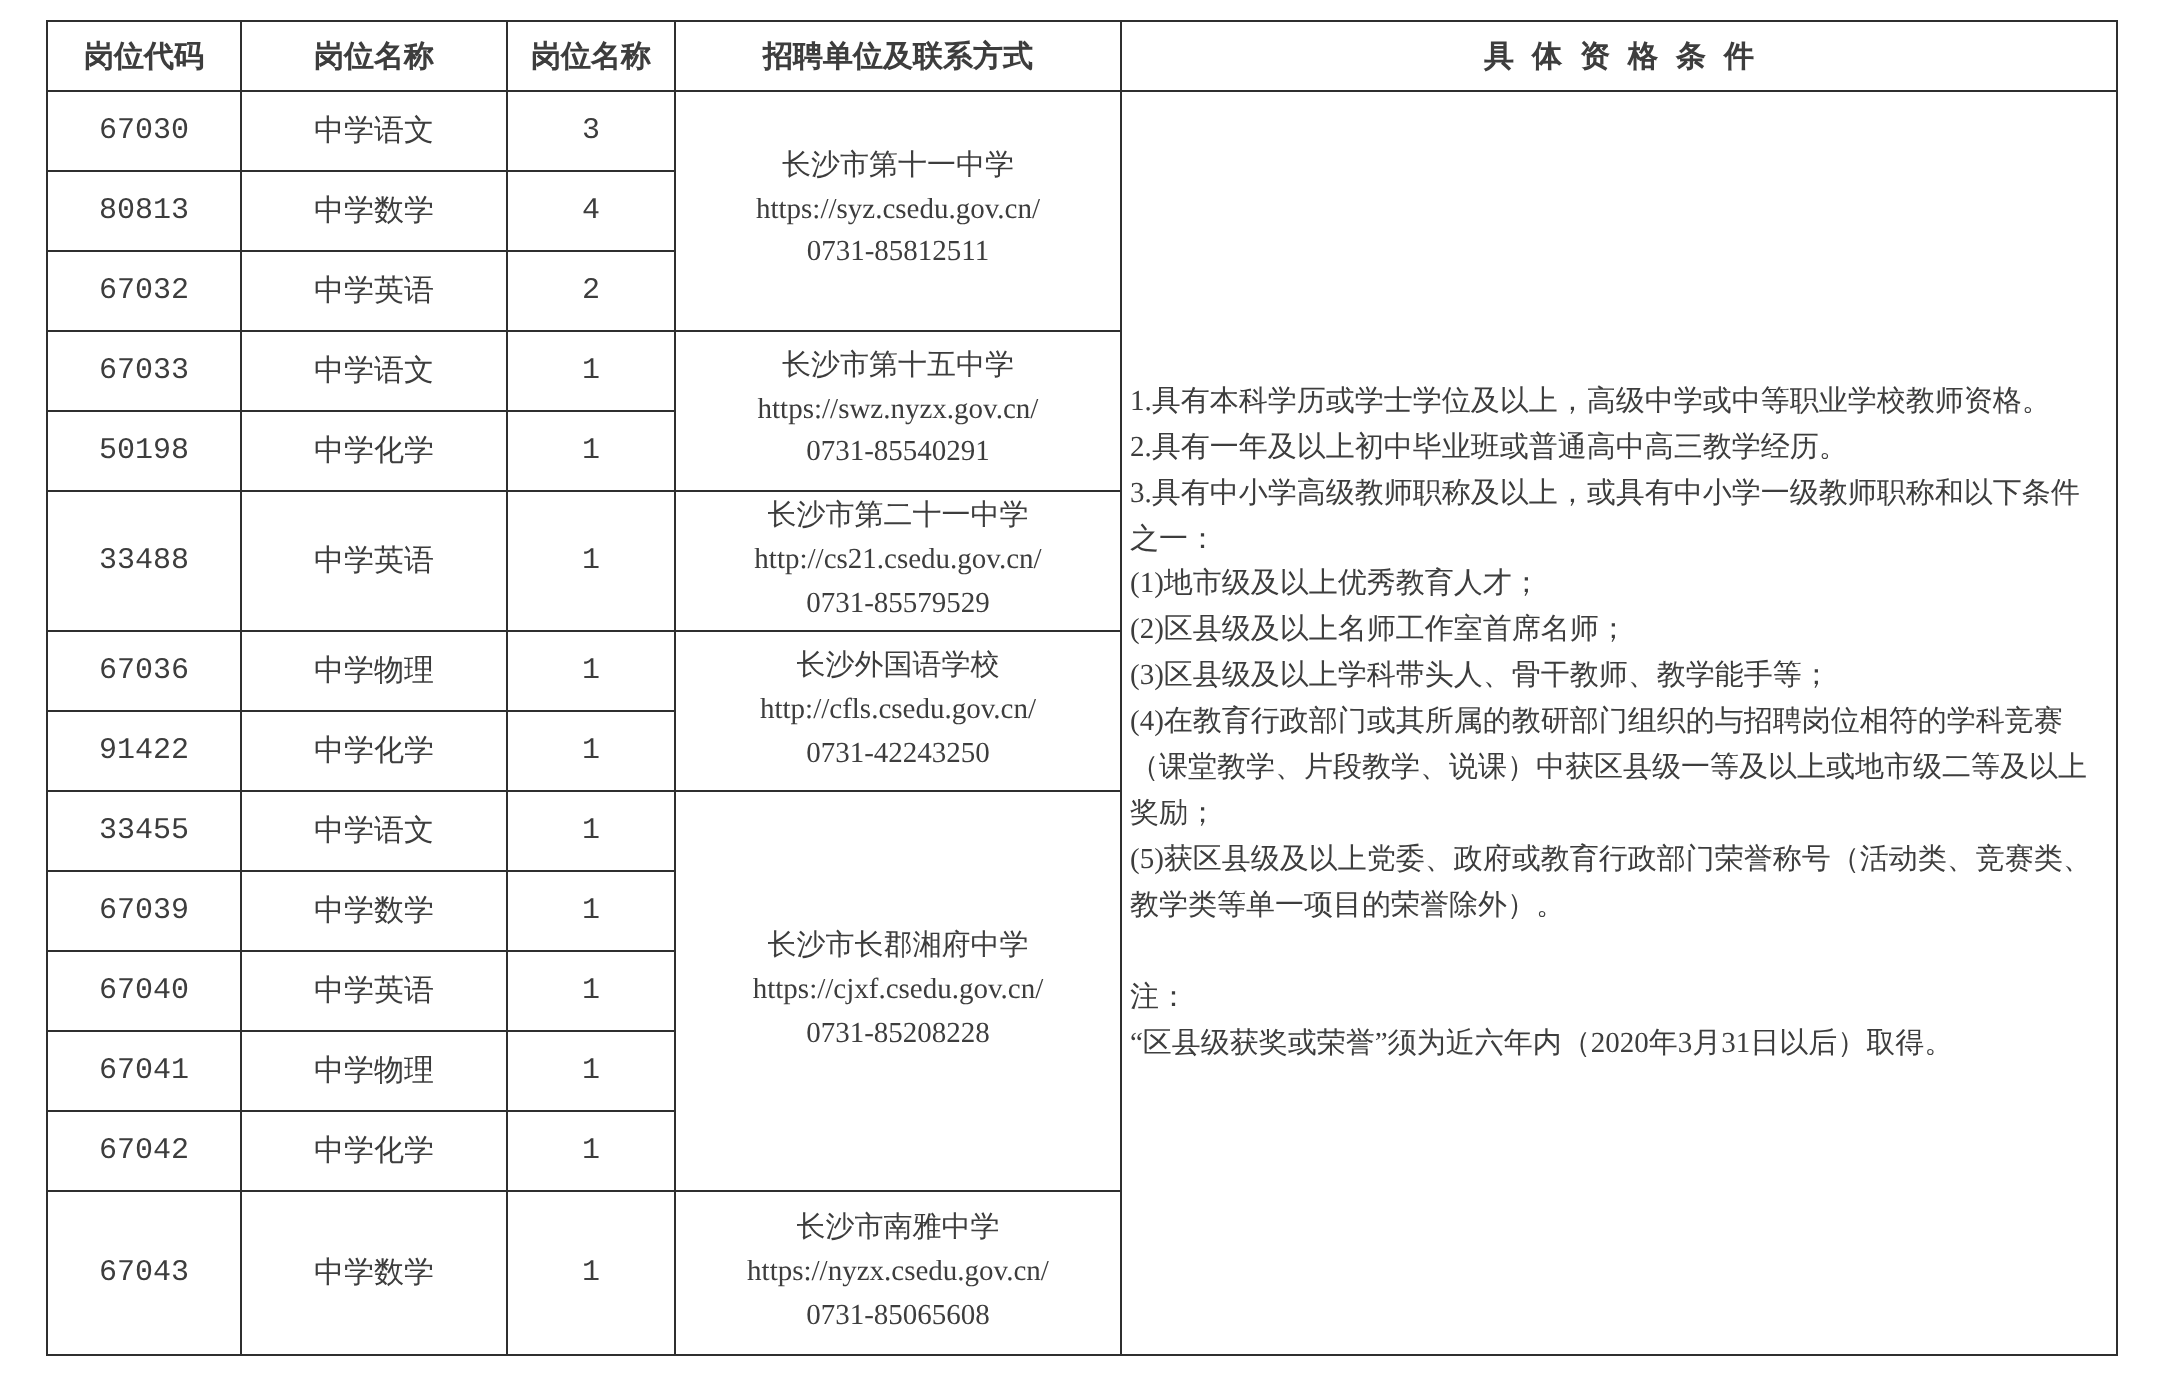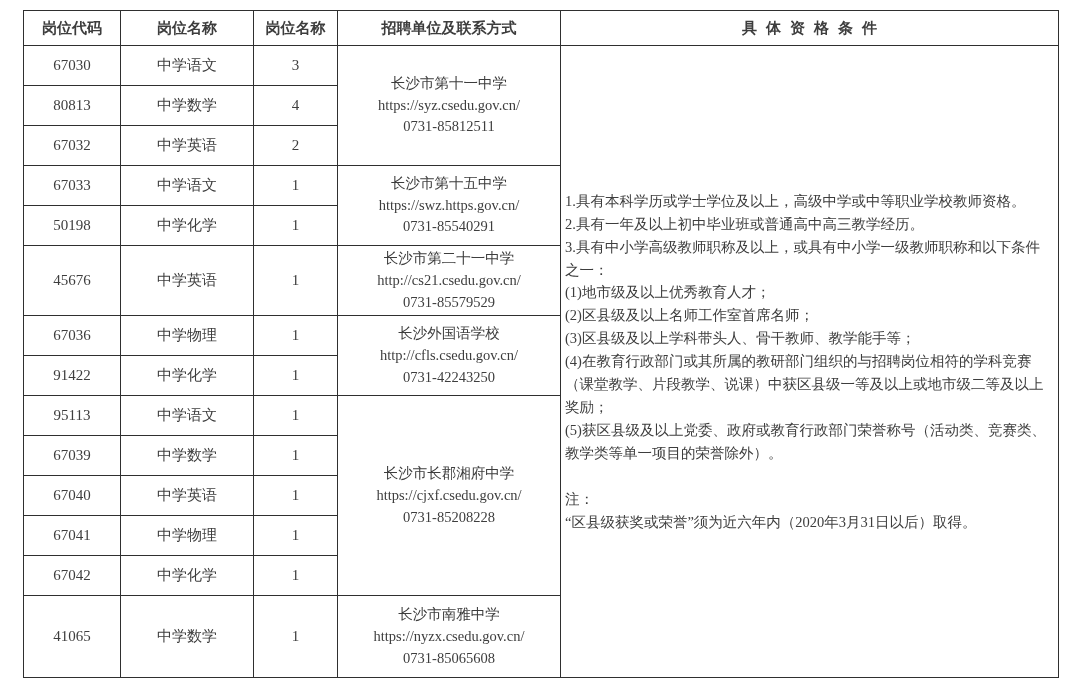--- a/index.html
+++ b/index.html
@@ -40,20 +40,21 @@
     height: 34px;
     font-weight: bold;
     font-size: 15px;
   }
   .doc-table th.qual-header {
     letter-spacing: 9px;
     text-indent: 9px;
   }
   .doc-table td.cell-std {
     font-size: 15px;
+    font-family: Liberation Mono, monospace;
   }
   .doc-table td.unit-cell {
     font-size: 14.5px;
     line-height: 1.5;
     padding: 2px 4px;
     font-family: Liberation Serif, serif;
   }
   .unit-cell .unit-school,
   .unit-cell .unit-url,
   .unit-cell .unit-phone {
@@ -124,31 +125,31 @@
         <td class="cell-std">67032</td>
         <td class="cell-std">中学英语</td>
         <td class="cell-std">2</td>
       </tr>
       <tr style="height: 40px;">
         <td class="cell-std">67033</td>
         <td class="cell-std">中学语文</td>
         <td class="cell-std">1</td>
         <td class="unit-cell" rowspan="2">
           <div class="unit-school">长沙市第十五中学</div>
-          <div class="unit-url">https://swz.https.gov.cn/</div>
+          <div class="unit-url">https://swz.nyzx.gov.cn/</div>
           <div class="unit-phone">0731-85540291</div>
         </td>
       </tr>
       <tr style="height: 40px;">
         <td class="cell-std">50198</td>
         <td class="cell-std">中学化学</td>
         <td class="cell-std">1</td>
       </tr>
       <tr style="height: 64px;">
-        <td class="cell-std">45676</td>
+        <td class="cell-std">33488</td>
         <td class="cell-std">中学英语</td>
         <td class="cell-std">1</td>
         <td class="unit-cell" rowspan="1">
           <div class="unit-school">长沙市第二十一中学</div>
           <div class="unit-url">http://cs21.csedu.gov.cn/</div>
           <div class="unit-phone">0731-85579529</div>
         </td>
       </tr>
       <tr style="height: 40px;">
         <td class="cell-std">67036</td>
@@ -159,21 +160,21 @@
           <div class="unit-url">http://cfls.csedu.gov.cn/</div>
           <div class="unit-phone">0731-42243250</div>
         </td>
       </tr>
       <tr style="height: 40px;">
         <td class="cell-std">91422</td>
         <td class="cell-std">中学化学</td>
         <td class="cell-std">1</td>
       </tr>
       <tr style="height: 40px;">
-        <td class="cell-std">95113</td>
+        <td class="cell-std">33455</td>
         <td class="cell-std">中学语文</td>
         <td class="cell-std">1</td>
         <td class="unit-cell" rowspan="5">
           <div class="unit-school">长沙市长郡湘府中学</div>
           <div class="unit-url">https://cjxf.csedu.gov.cn/</div>
           <div class="unit-phone">0731-85208228</div>
         </td>
       </tr>
       <tr style="height: 40px;">
         <td class="cell-std">67039</td>
@@ -189,21 +190,21 @@
         <td class="cell-std">67041</td>
         <td class="cell-std">中学物理</td>
         <td class="cell-std">1</td>
       </tr>
       <tr style="height: 40px;">
         <td class="cell-std">67042</td>
         <td class="cell-std">中学化学</td>
         <td class="cell-std">1</td>
       </tr>
       <tr style="height: 82px;">
-        <td class="cell-std">41065</td>
+        <td class="cell-std">67043</td>
         <td class="cell-std">中学数学</td>
         <td class="cell-std">1</td>
         <td class="unit-cell" rowspan="1">
           <div class="unit-school">长沙市南雅中学</div>
           <div class="unit-url">https://nyzx.csedu.gov.cn/</div>
           <div class="unit-phone">0731-85065608</div>
         </td>
       </tr>
     </tbody>
 </table>

